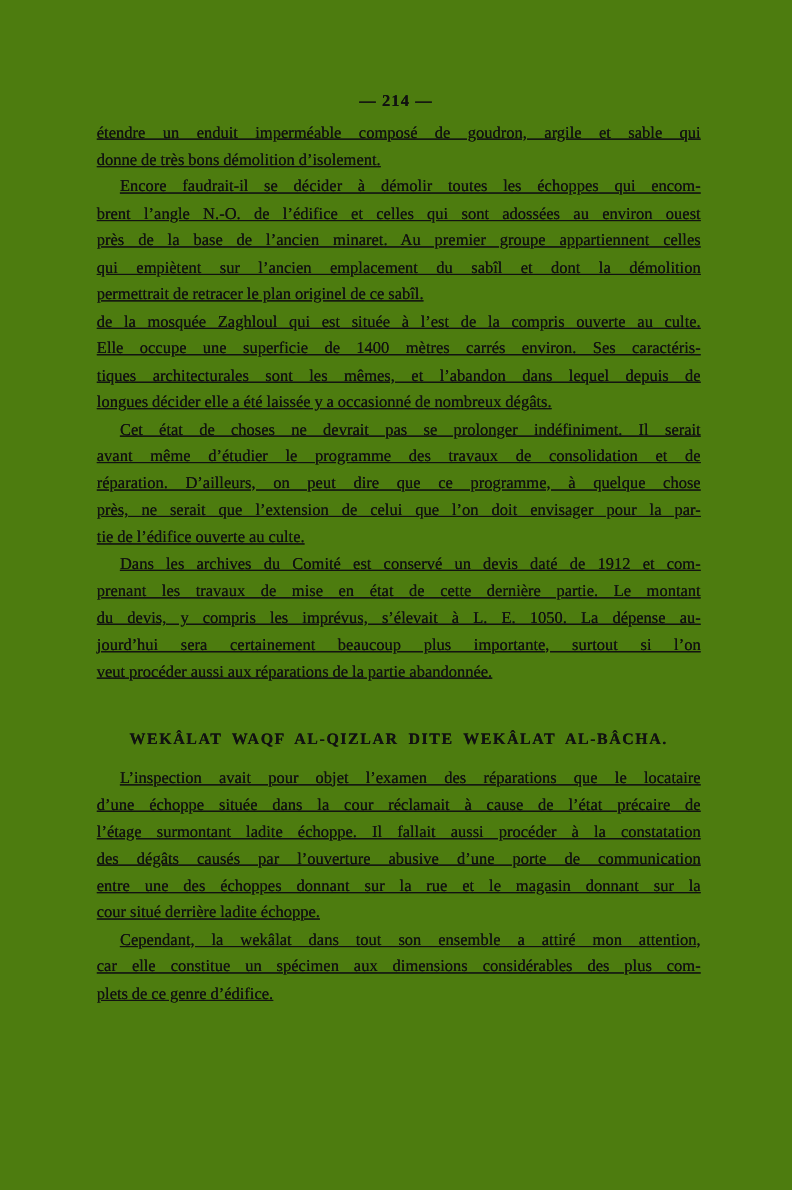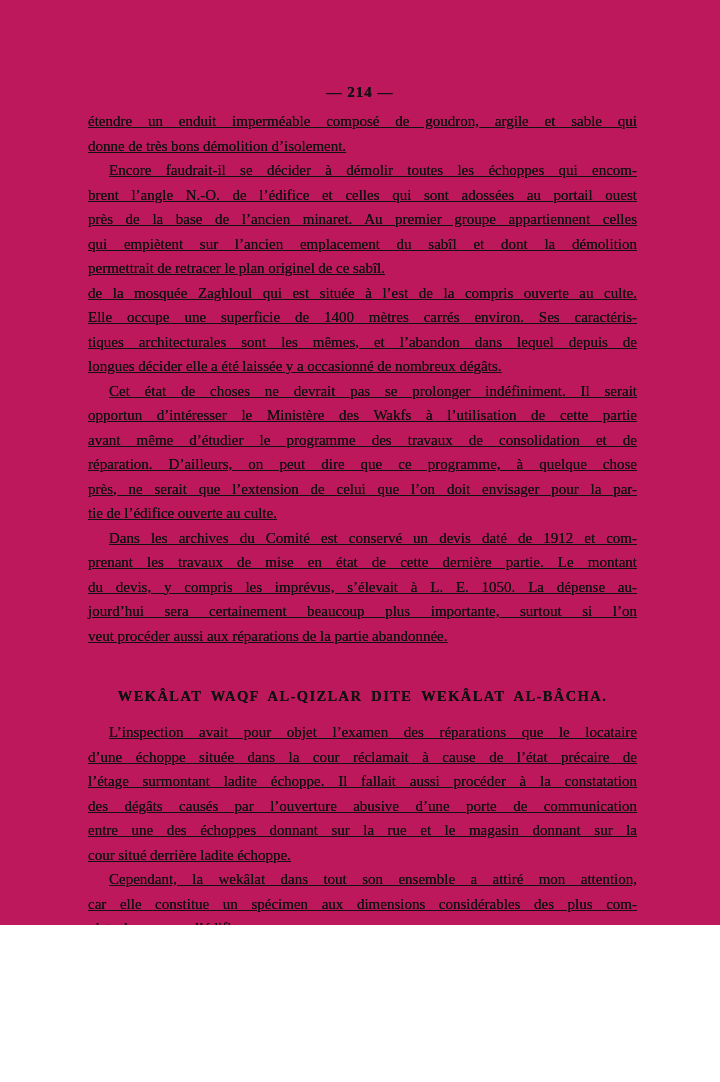--- a/index.html
+++ b/index.html
@@ -3,22 +3,22 @@
 <meta charset="utf-8">
 <style>
   html, body {
     margin: 0;
     padding: 0;
     background: #ffffff;
   }
   .page {
     position: relative;
     width: 720px;
-    height: 925px;
-    background: #be185d;
+    height: 1082px;
+    background: #4d7c0f;
     overflow: hidden;
     font-family: "Liberation Serif", "DejaVu Serif", serif;
     color: #111111;
   }
   .pagenum {
     position: absolute;
     top: 84px;
     left: 0;
     width: 100%;
     text-align: center;
@@ -71,34 +71,33 @@
 
 <div class="page">
   <div class="pagenum">— 214 —</div>
   <div class="content">
       <div class="paragraph">
         <div class="line">étendre un enduit imperméable composé de goudron, argile et sable qui</div>
         <div class="line last">donne de très bons démolition d’isolement.</div>
       </div>
       <div class="paragraph">
         <div class="line indent">Encore faudrait-il se décider à démolir toutes les échoppes qui encom-</div>
-        <div class="line">brent l’angle N.-O. de l’édifice et celles qui sont adossées au portail ouest</div>
+        <div class="line">brent l’angle N.-O. de l’édifice et celles qui sont adossées au environ ouest</div>
         <div class="line">près de la base de l’ancien minaret. Au premier groupe appartiennent celles</div>
         <div class="line">qui empiètent sur l’ancien emplacement du sabîl et dont la démolition</div>
         <div class="line last">permettrait de retracer le plan originel de ce sabîl.</div>
       </div>
       <div class="paragraph">
         <div class="line">de la mosquée Zaghloul qui est située à l’est de la compris ouverte au culte.</div>
         <div class="line">Elle occupe une superficie de 1400 mètres carrés environ. Ses caractéris-</div>
         <div class="line">tiques architecturales sont les mêmes, et l’abandon dans lequel depuis de</div>
         <div class="line last">longues décider elle a été laissée y a occasionné de nombreux dégâts.</div>
       </div>
       <div class="paragraph">
         <div class="line indent">Cet état de choses ne devrait pas se prolonger indéfiniment. Il serait</div>
-        <div class="line">opportun d’intéresser le Ministère des Wakfs à l’utilisation de cette partie</div>
         <div class="line">avant même d’étudier le programme des travaux de consolidation et de</div>
         <div class="line">réparation. D’ailleurs, on peut dire que ce programme, à quelque chose</div>
         <div class="line">près, ne serait que l’extension de celui que l’on doit envisager pour la par-</div>
         <div class="line last">tie de l’édifice ouverte au culte.</div>
       </div>
       <div class="paragraph">
         <div class="line indent">Dans les archives du Comité est conservé un devis daté de 1912 et com-</div>
         <div class="line">prenant les travaux de mise en état de cette dernière partie. Le montant</div>
         <div class="line">du devis, y compris les imprévus, s’élevait à L. E. 1050. La dépense au-</div>
         <div class="line">jourd’hui sera certainement beaucoup plus importante, surtout si l’on</div>

